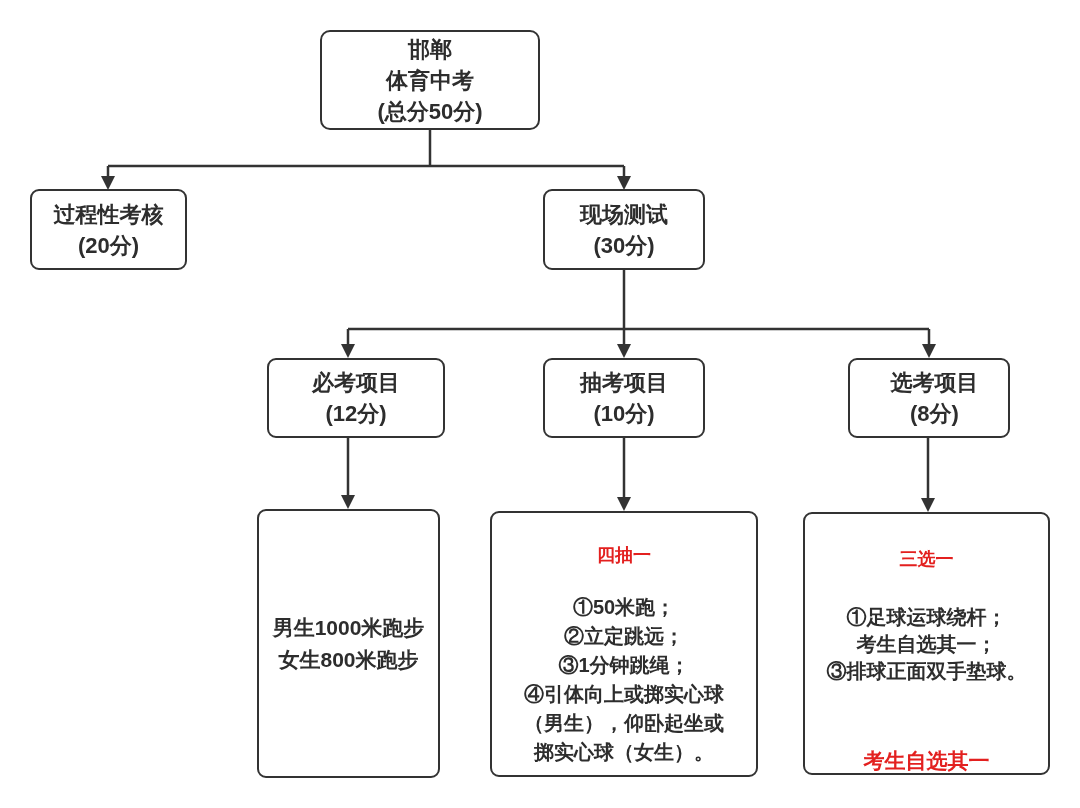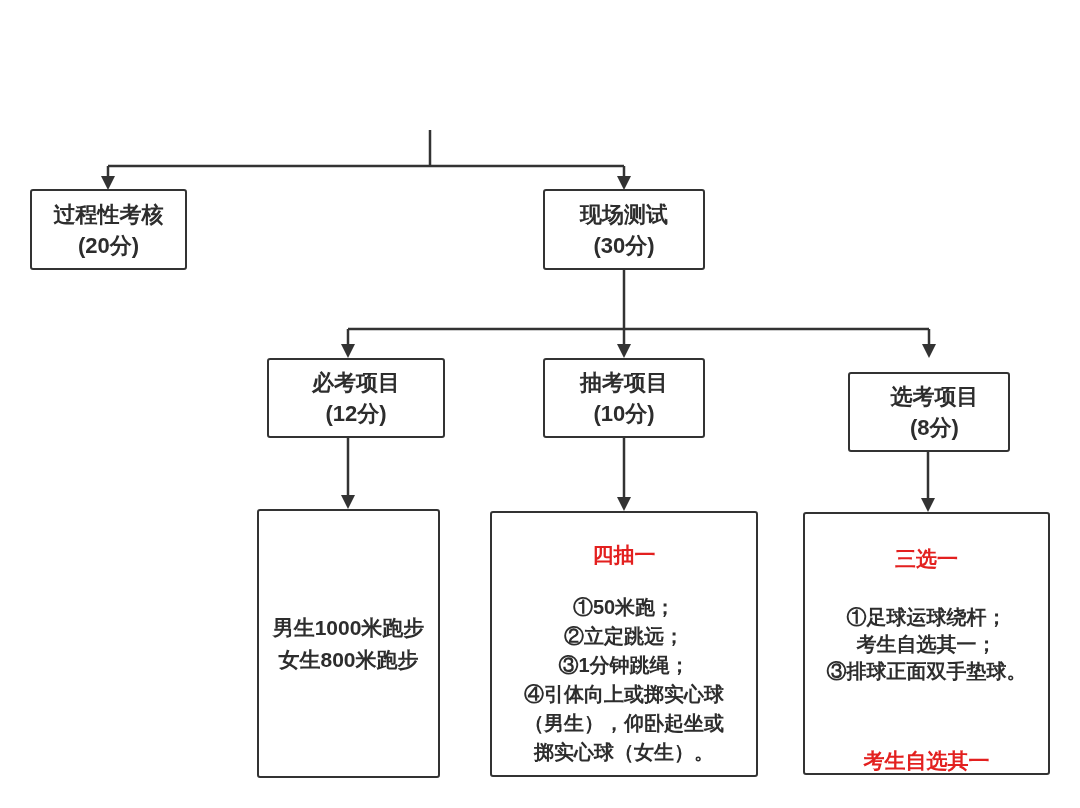--- a/index.html
+++ b/index.html
@@ -17,44 +17,44 @@
     position: absolute;
     left: 0; top: 0;
     width: 1080px; height: 808px;
     z-index: 1;
   }
   .node {
     position: absolute;
     box-sizing: border-box;
     background: #ffffff;
     border: 2.5px solid var(--line, #333333);
-    border-radius: 3px;
+    border-radius: 9px;
     display: flex;
     flex-direction: column;
     align-items: center;
     justify-content: center;
     text-align: center;
     z-index: 2;
   }
   .node .bl { white-space: nowrap; }
   .title-node { font-size: 22px; line-height: 31px; }
   #node-root      { left: 320px; top:  30px; width: 220px; height: 100px; border-radius: 10px; }
   #node-process   { left:  30px; top: 189px; width: 157px; height:  81px; }
   #node-onsite    { left: 543px; top: 189px; width: 162px; height:  81px; }
   #node-required  { left: 267px; top: 358px; width: 178px; height:  80px; }
   #node-drawn     { left: 543px; top: 358px; width: 162px; height:  80px; }
-  #node-elective  { left: 848px; top: 372px; width: 162px; height:  80px; padding-left: 11px; }
+  #node-elective  { left: 848px; top: 358px; width: 162px; height:  80px; padding-left: 11px; }
 
   #node-required-detail { left: 257px; top: 509px; width: 183px; height: 269px; font-size: 21px; line-height: 32px; }
   #node-drawn-detail    { left: 490px; top: 511px; width: 268px; height: 266px; justify-content: flex-start; padding-top: 30px; }
   #node-elective-detail { left: 803px; top: 512px; width: 247px; height: 263px; justify-content: space-between; padding-top: 33px; }
 
   .detail-title {
     color: var(--red, #e3201f);
-    font-size: 21px;
+    font-size: 18px;
     line-height: 24px;
   }
   .detail-items {
     font-size: 20px;
     line-height: 29px;
   }
   #node-drawn-detail .detail-items {
     margin-top: 26px;
     width: 216px;
     line-break: anywhere;
@@ -94,20 +94,25 @@
       <polygon points="617,176 631,176 624,190"></polygon>
       <polygon points="341,344 355,344 348,358"></polygon>
       <polygon points="617,344 631,344 624,358"></polygon>
       <polygon points="922,344 936,344 929,358"></polygon>
       <polygon points="341,495 355,495 348,509"></polygon>
       <polygon points="617,497 631,497 624,511"></polygon>
       <polygon points="921,498 935,498 928,512"></polygon>
     </g>
   </svg>
 
+  <div class="node title-node" id="node-root">
+    <div class="bl">邯郸</div>
+    <div class="bl">体育中考</div>
+    <div class="bl">(总分50分)</div>
+  </div>
 
   <div class="node title-node" id="node-process">
     <div class="bl">过程性考核</div>
     <div class="bl">(20分)</div>
   </div>
 
   <div class="node title-node" id="node-onsite">
     <div class="bl">现场测试</div>
     <div class="bl">(30分)</div>
   </div>

